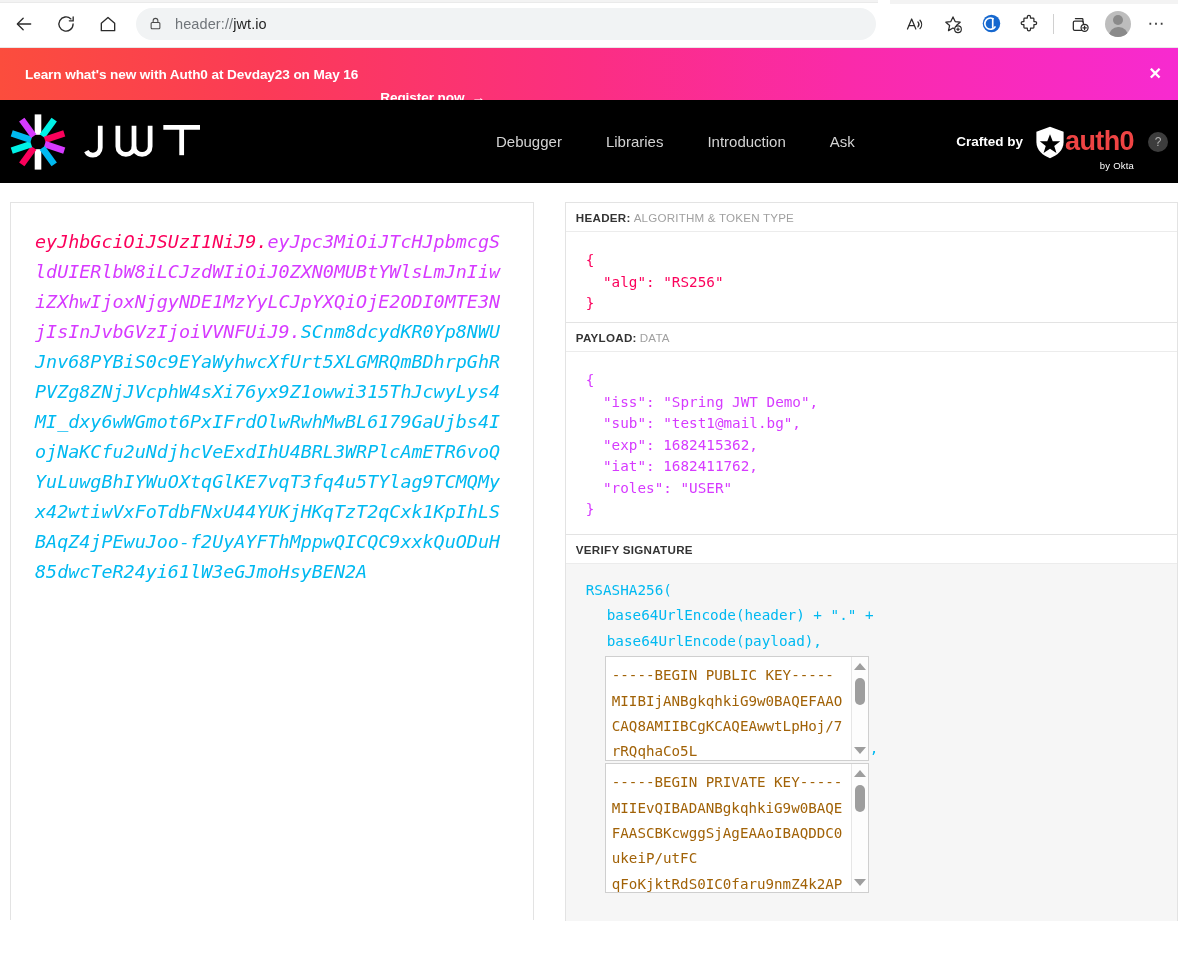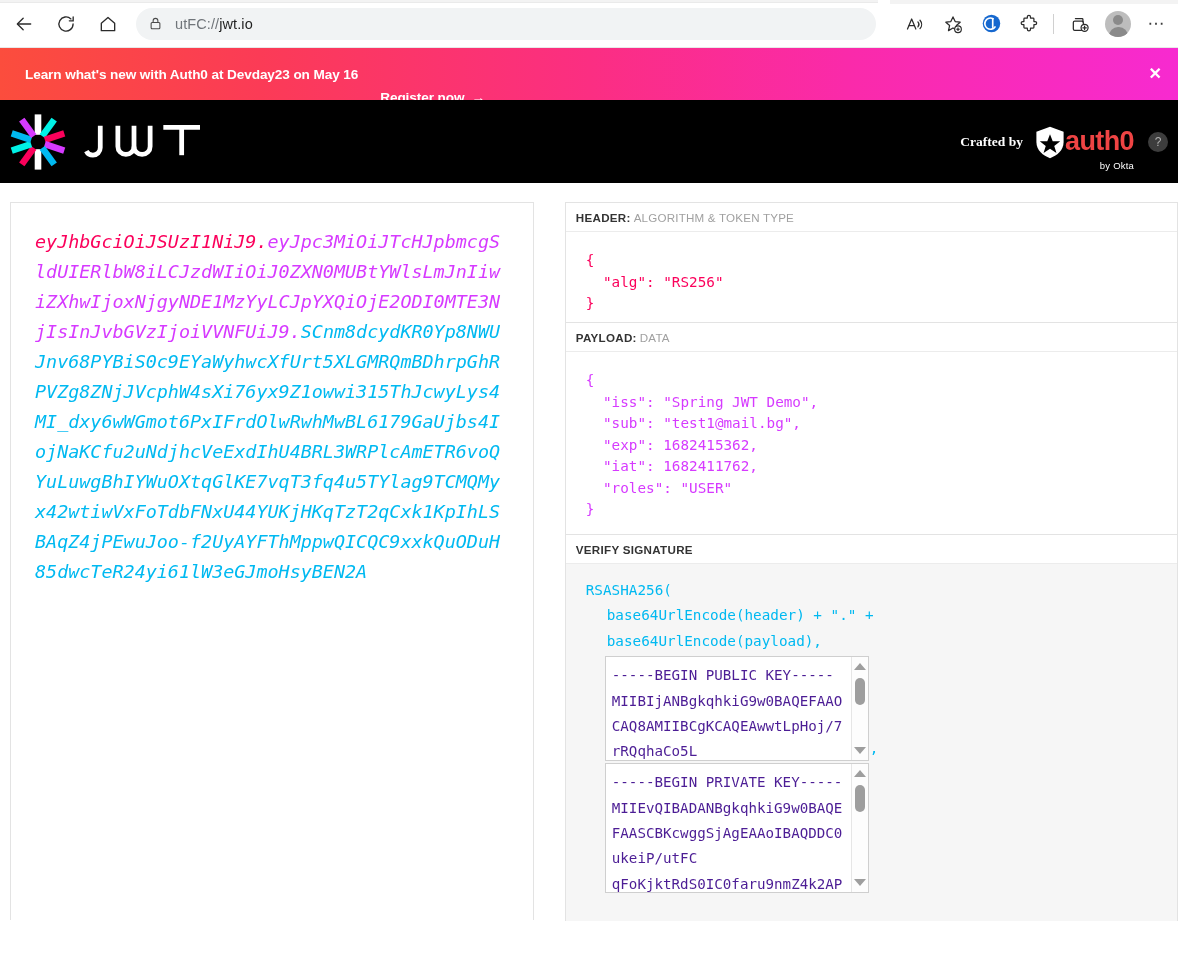--- a/index.html
+++ b/index.html
@@ -155,21 +155,20 @@
     white-space: nowrap;
   }
 
   #crafted-by {
     display: flex; align-items: center;
     margin-left: auto; margin-right: 10px;
   }
   #crafted-label {
     color: #ffffff; font-size: 13.5px; font-weight: 700;
     margin-right: 10px;
-    font-family: Liberation Serif, serif;
   }
   #auth0-lockup { position: relative; display: flex; align-items: flex-end; }
   #auth0-wordmark { display: flex; align-items: center; }
   #auth0-byokta {
     position: absolute; right: 0; bottom: -12px;
     color: #ffffff; font-size: 9.5px; letter-spacing: 0.2px; margin-left: 9px;
   }
   #help-badge {
     width: 20px; height: 20px; border-radius: 50%;
     background: #3d3d3d; color: #b0b0b0;
@@ -273,21 +272,21 @@
     margin-top: 2px;
     background: #ffffff;
     border: 1px solid #cfcfcf;
     display: inline-block;
     vertical-align: top;
   }
   .key-area-text {
     font-family: "DejaVu Sans Mono", monospace;
     font-size: 14.2px;
     line-height: 25.4px;
-    color: #4c1d95;
+    color: #a16207;
     padding: 6px 22px 6px 6px;
     white-space: pre-wrap;
     word-break: break-all;
     overflow: hidden;
   }
   #public-key-area  { height: 105px; }
   #public-key-area .key-area-text { height: 103px; }
   #private-key-area { height: 130px; }
   #private-key-area .key-area-text { height: 128px; }
 
@@ -356,21 +355,21 @@
     </svg>
   </div>
 
   <div id="url-bar">
     <span class="lock">
       <svg width="15" height="15" viewBox="0 0 24 24" fill="none" stroke="#4a4a4a" stroke-width="1.7" stroke-linecap="round" stroke-linejoin="round">
         <rect x="5" y="10.5" width="14" height="10" rx="1.6"></rect>
         <path d="M8.2 10.5 V7.6 a3.8 3.8 0 0 1 7.6 0 V10.5"></path>
       </svg>
     </span>
-    <span id="url-text"><span class="scheme">utFC://</span><span>jwt.io</span></span>
+    <span id="url-text"><span class="scheme">header://</span><span>jwt.io</span></span>
   </div>
 
   <div class="chrome-right">
     <div class="nav-btn">
       <svg width="20" height="20" viewBox="0 0 24 24" fill="none" stroke="#2b2b2b" stroke-width="1.5" stroke-linecap="round" stroke-linejoin="round">
         <path d="M3 18 L8 6 L13 18"></path>
           <line x1="5" y1="14" x2="11" y2="14"></line>
         <path d="M15.5 9.5 a4.5 4.5 0 0 1 0 6"></path>
           <path d="M18 7.5 a7.5 7.5 0 0 1 0 10"></path>
       </svg>
@@ -448,20 +447,26 @@
       <g fill="none" stroke="#ffffff" stroke-width="6.5" stroke-linecap="butt">
         <path d="M24 8 V38 a10 10 0 0 1 -10 10 a10 10 0 0 1 -9 -5.6"></path>
         <path d="M48 8 V36 a11 11 0 0 0 22 0 V8"></path>
         <path d="M70 36 a11 11 0 0 0 22 0 V8"></path>
         <path d="M110 10 H160"></path>
         <path d="M135 10 V48"></path>
       </g>
     </svg>
   </div>
 
+  <nav id="main-nav">
+    <a>Debugger</a>
+    <a>Libraries</a>
+    <a>Introduction</a>
+    <a>Ask</a>
+  </nav>
 
   <div id="crafted-by">
     <span id="crafted-label">Crafted by</span>
     <div id="auth0-lockup">
       <div id="auth0-wordmark">
         <svg width="34" height="34" viewBox="0 0 40 40">
           <path d="M20 2 L36 8 V20 C36 30 28 36 20 39 C12 36 4 30 4 20 V8 Z" fill="#ffffff"></path>
           <path d="M20 11 L23.2 19.2 L32 19.2 L25 24.6 L27.6 33 L20 28 L12.4 33 L15 24.6 L8 19.2 L16.8 19.2 Z" fill="#000000"></path>
         </svg>
         <span style="color:#ef4444;font-size:27px;font-weight:700;letter-spacing:-0.6px;margin-left:-2px;">auth0</span>

